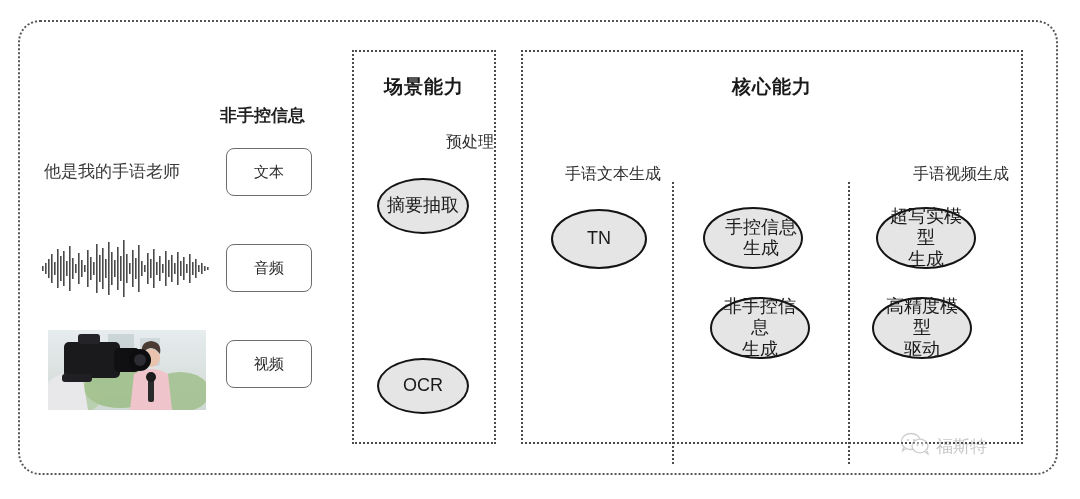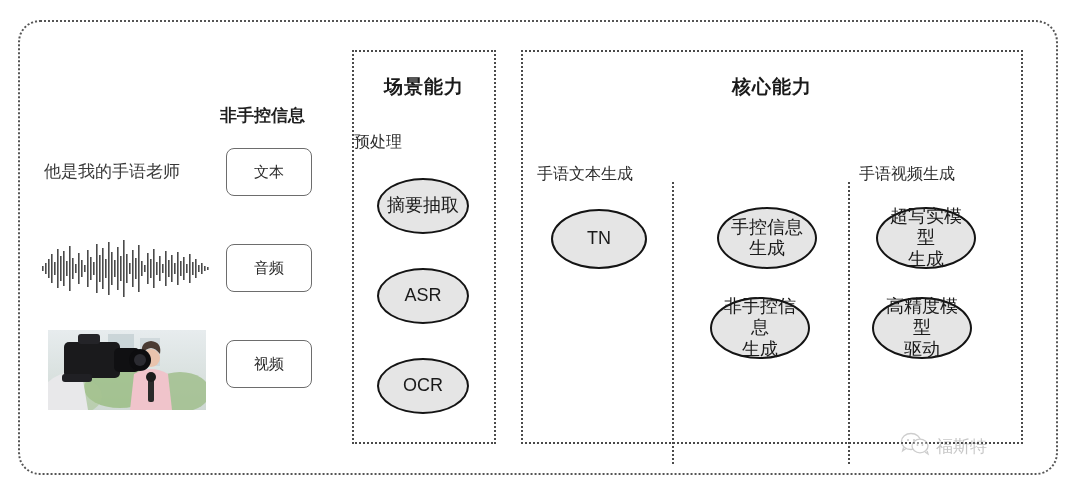--- a/index.html
+++ b/index.html
@@ -61,21 +61,21 @@
     color: #1a1a1a;
     letter-spacing: 1px;
   }
   .scene-box .section-title { top: 22px; }
   .core-box  .section-title { top: 22px; }
 
   .sub-title {
     position: absolute;
     font-size: 16px;
     color: #2e2e2e;
-    text-align: left;
+    text-align: right;
     white-space: nowrap;
   }
 
   
   .ellipse {
     position: absolute;
     border: 2.5px solid #141414;
     border-radius: 50%;
     box-sizing: border-box;
     display: flex;
@@ -284,40 +284,37 @@
   </div>
 
   <div class="section-box scene-box">
     <div class="section-title">场景能力</div>
 
     <div class="sub-title" style="left:0; right:0; top:80px;">预处理</div>
 
     <div class="ellipse wide" style="left:23px; top:126px;">
       <span class="txt">摘要抽取</span>
     </div>
-    <div class="ellipse wide" style="left:23px; top:216px;">
-      <span class="txt">ASR</span>
-    </div>
     <div class="ellipse wide" style="left:23px; top:306px;">
       <span class="txt">OCR</span>
     </div>
   </div>
 
   <div class="section-box core-box">
     <div class="section-title">核心能力</div>
 
     <div class="v-divider" style="left:149px;"></div>
     <div class="v-divider" style="left:325px;"></div>
 
     <div class="sub-title" style="left:14px; top:112px; width:124px;">手语文本生成</div>
     <div class="ellipse core" style="left:28px; top:157px;">
       <span class="txt">TN</span>
     </div>
 
-    <div class="ellipse core2" style="left:194px; top:155px;">
+    <div class="ellipse core2" style="left:180px; top:155px;justify-content:flex-end;">
       <span class="txt">
         <span>手控信息</span><br>
         <span>生成</span>
       </span>
     </div>
     <div class="ellipse core2" style="left:187px; top:245px;">
       <span class="txt">
         <span>非手控信息</span><br>
         <span>生成</span>
       </span>

